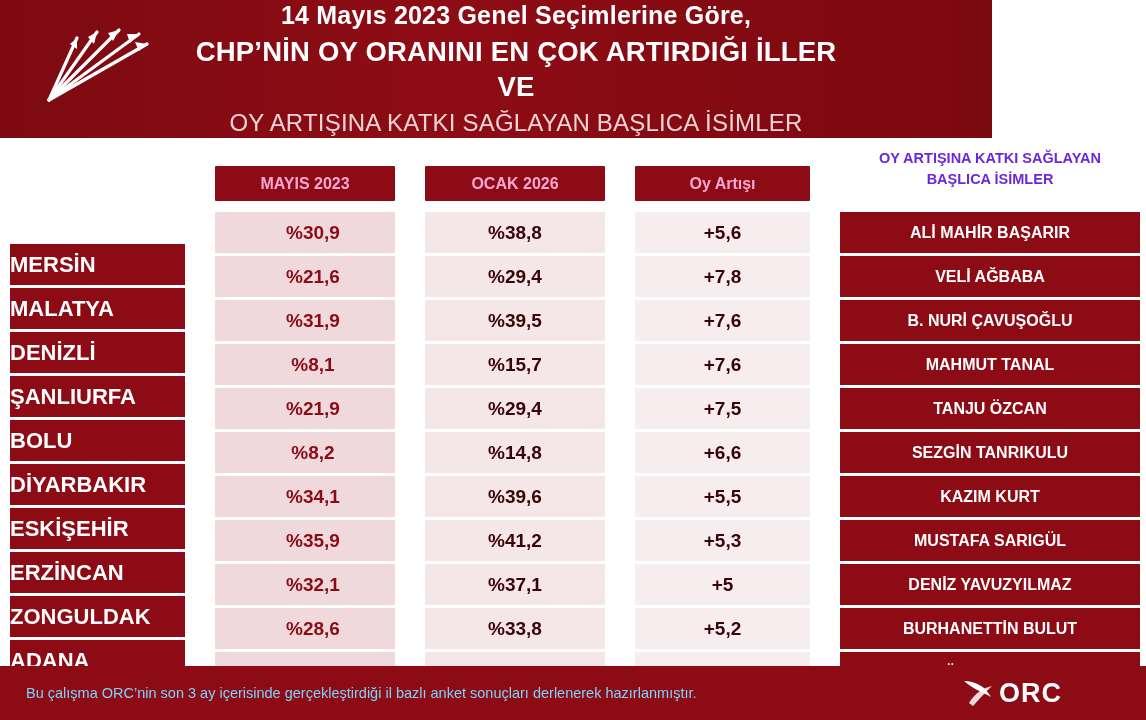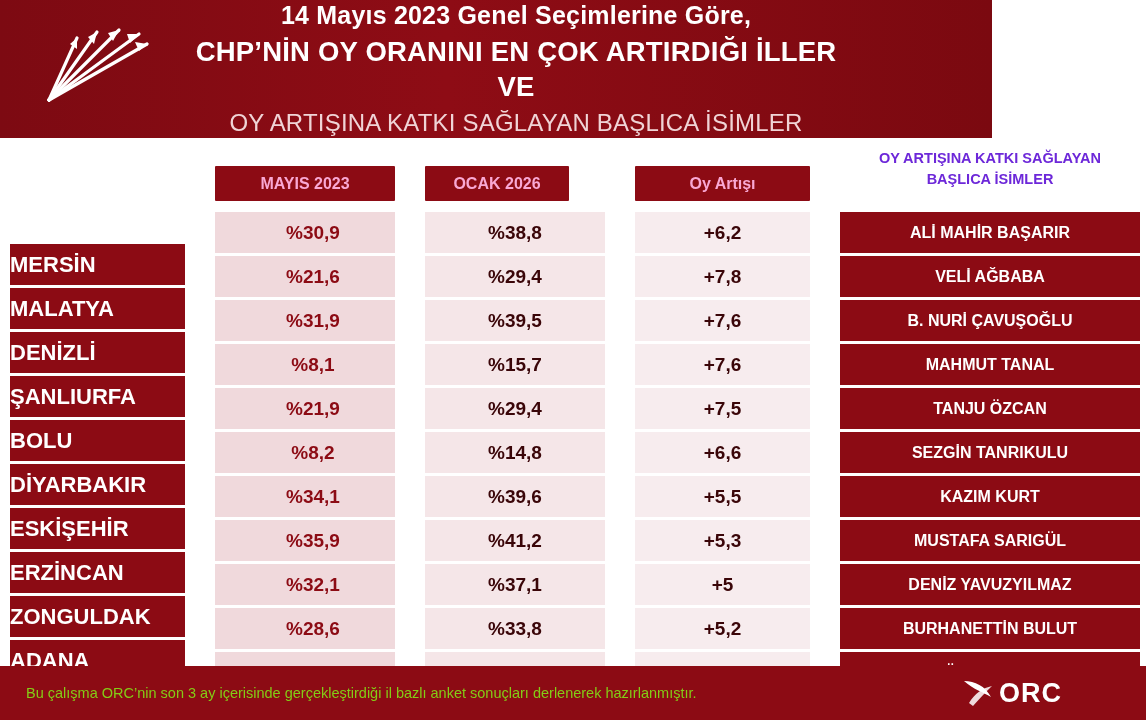--- a/index.html
+++ b/index.html
@@ -82,21 +82,21 @@
     font-weight: bold;
     font-size: 16px;
     display: flex;
     align-items: center;
     justify-content: center;
     height: 35px;
     top: 28px;
     border-radius: 1px;
   }
   .chead.c1 { left: 215px; width: 180px; }
-  .chead.c2 { left: 425px; width: 144px; }
+  .chead.c2 { left: 425px; width: 180px; }
   .chead.c3 { left: 635px; width: 175px; }
   .names-head {
     position: absolute;
     left: 840px;
     width: 300px;
     top: 10px;
     color: #6d28d9;
     font-weight: bold;
     font-size: 14.5px;
     text-align: center;
@@ -176,21 +176,21 @@
     position: absolute;
     left: 0;
     top: 666px;
     width: 1146px;
     height: 54px;
     background: #8c0b14;
     display: flex;
     align-items: center;
   }
   .footer-note {
-    color: #84cc16;
+    color: #7dd3fc;
     font-size: 14.5px;
     padding-left: 26px;
     flex: 1;
   }
   .footer-logo {
     width: 185px;
     height: 54px;
     display: flex;
     align-items: center;
     justify-content: flex-start;
@@ -242,21 +242,21 @@
       <div>BAŞLICA İSİMLER</div>
     </div>
   </div>
 
   <div class="rows">
 
     <div class="row">
       <div class="cell cell-city">MERSİN</div>
       <div class="cell cell-v1">%30,9</div>
       <div class="cell cell-v2">%38,8</div>
-      <div class="cell cell-v3">+6,2</div>
+      <div class="cell cell-v3">+5,6</div>
       <div class="cell cell-name">ALİ MAHİR BAŞARIR</div>
     </div>
 
     <div class="row">
       <div class="cell cell-city">MALATYA</div>
       <div class="cell cell-v1">%21,6</div>
       <div class="cell cell-v2">%29,4</div>
       <div class="cell cell-v3">+7,8</div>
       <div class="cell cell-name">VELİ AĞBABA</div>
     </div>

